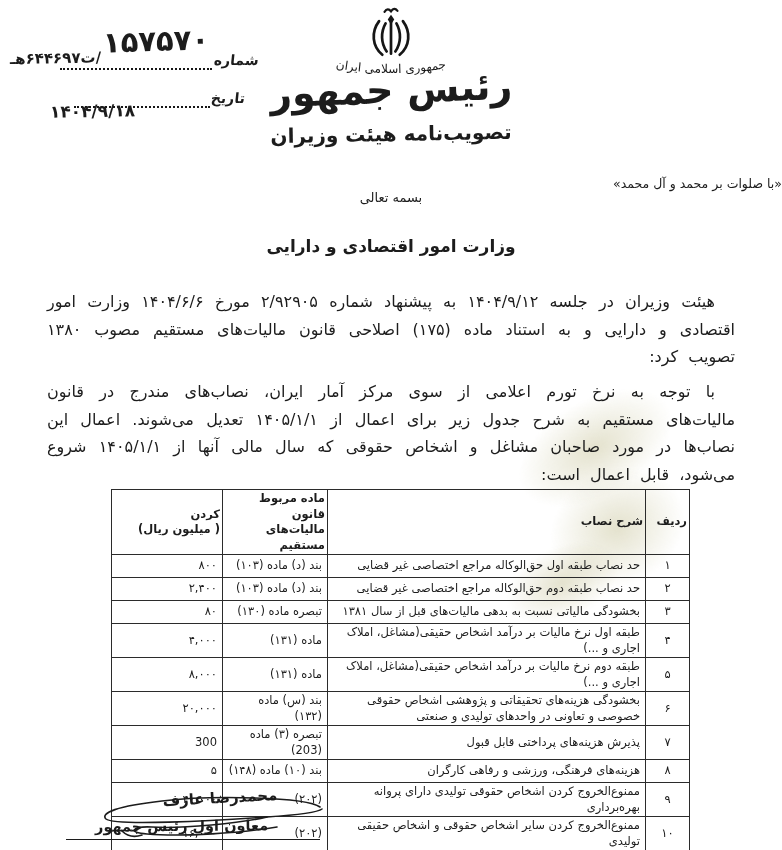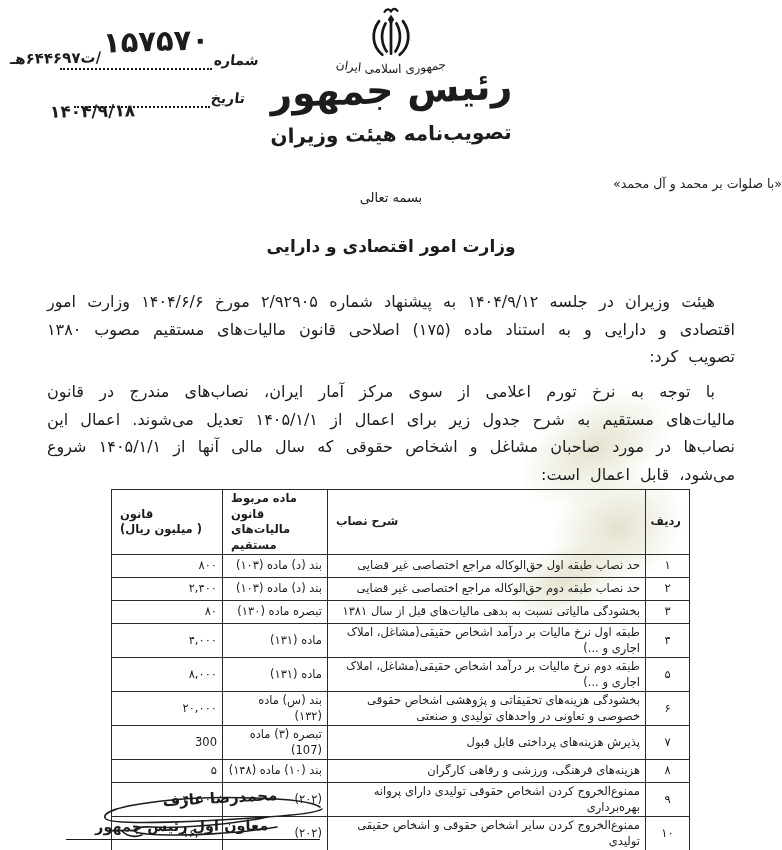--- a/index.html
+++ b/index.html
@@ -64,21 +64,21 @@
   .p2{top:378px;}
   
   .ntable{
     position:absolute; top:489px; right:92px; width:578px;
     border-collapse:collapse; direction:rtl; table-layout:fixed;
   }
   .ntable th,.ntable td{
     border:1.4px solid #2b2b2b; font-size:11.5px; line-height:15.5px;
     padding:1px 5px; vertical-align:middle;
   }
-  .ntable th{font-weight:bold; height:44px; text-align:left; padding:1px 8px;}
+  .ntable th{font-weight:bold; height:44px; text-align:right; padding:1px 2px;}
   .col-no{width:44px;} .col-desc{width:318px;} .col-art{width:105px;} .col-amt{width:111px;}
   .c-no{text-align:center; height:20px;}
   .c-desc{text-align:right; height:20px;}
   .c-art{height:20px;}
   .c-amt{height:20px;}
   
   .sig-name{
     position:absolute; left:150px; top:789px; width:140px; text-align:center;
     font-size:15px; font-weight:bold; direction:rtl;
     transform:rotate(-3deg); white-space:nowrap;
@@ -158,21 +158,21 @@
     </colgroup>
     <thead>
       <tr>
         <th>ردیف</th>
         <th>شرح نصاب</th>
         <th>
           <div>ماده مربوط قانون</div>
           <div>مالیات‌های مستقیم</div>
         </th>
         <th>
-          <div>قانون</div>
+          <div>کردن</div>
           <div>( میلیون ریال)</div>
         </th>
       </tr>
     </thead>
     <tbody>
         <tr>
           <td class="c-no">۱</td>
           <td class="c-desc">حد نصاب طبقه اول حق‌الوکاله مراجع اختصاصی غیر قضایی</td>
           <td class="c-art">بند (د) ماده (۱۰۳)</td>
           <td class="c-amt">۸۰۰</td>
@@ -203,21 +203,21 @@
         </tr>
         <tr>
           <td class="c-no">۶</td>
           <td class="c-desc">بخشودگی هزینه‌های تحقیقاتی و پژوهشی اشخاص حقوقی خصوصی و تعاونی در واحدهای تولیدی و صنعتی</td>
           <td class="c-art">بند (س) ماده (۱۳۲)</td>
           <td class="c-amt">۲۰,۰۰۰</td>
         </tr>
         <tr>
           <td class="c-no">۷</td>
           <td class="c-desc">پذیرش هزینه‌های پرداختی قابل قبول</td>
-          <td class="c-art">تبصره (۳) ماده (107)</td>
+          <td class="c-art">تبصره (۳) ماده (203)</td>
           <td class="c-amt">300</td>
         </tr>
         <tr>
           <td class="c-no">۸</td>
           <td class="c-desc">هزینه‌های فرهنگی، ورزشی و رفاهی کارگران</td>
           <td class="c-art">بند (۱۰) ماده (۱۴۸)</td>
           <td class="c-amt">۵</td>
         </tr>
         <tr>
           <td class="c-no">۹</td>

